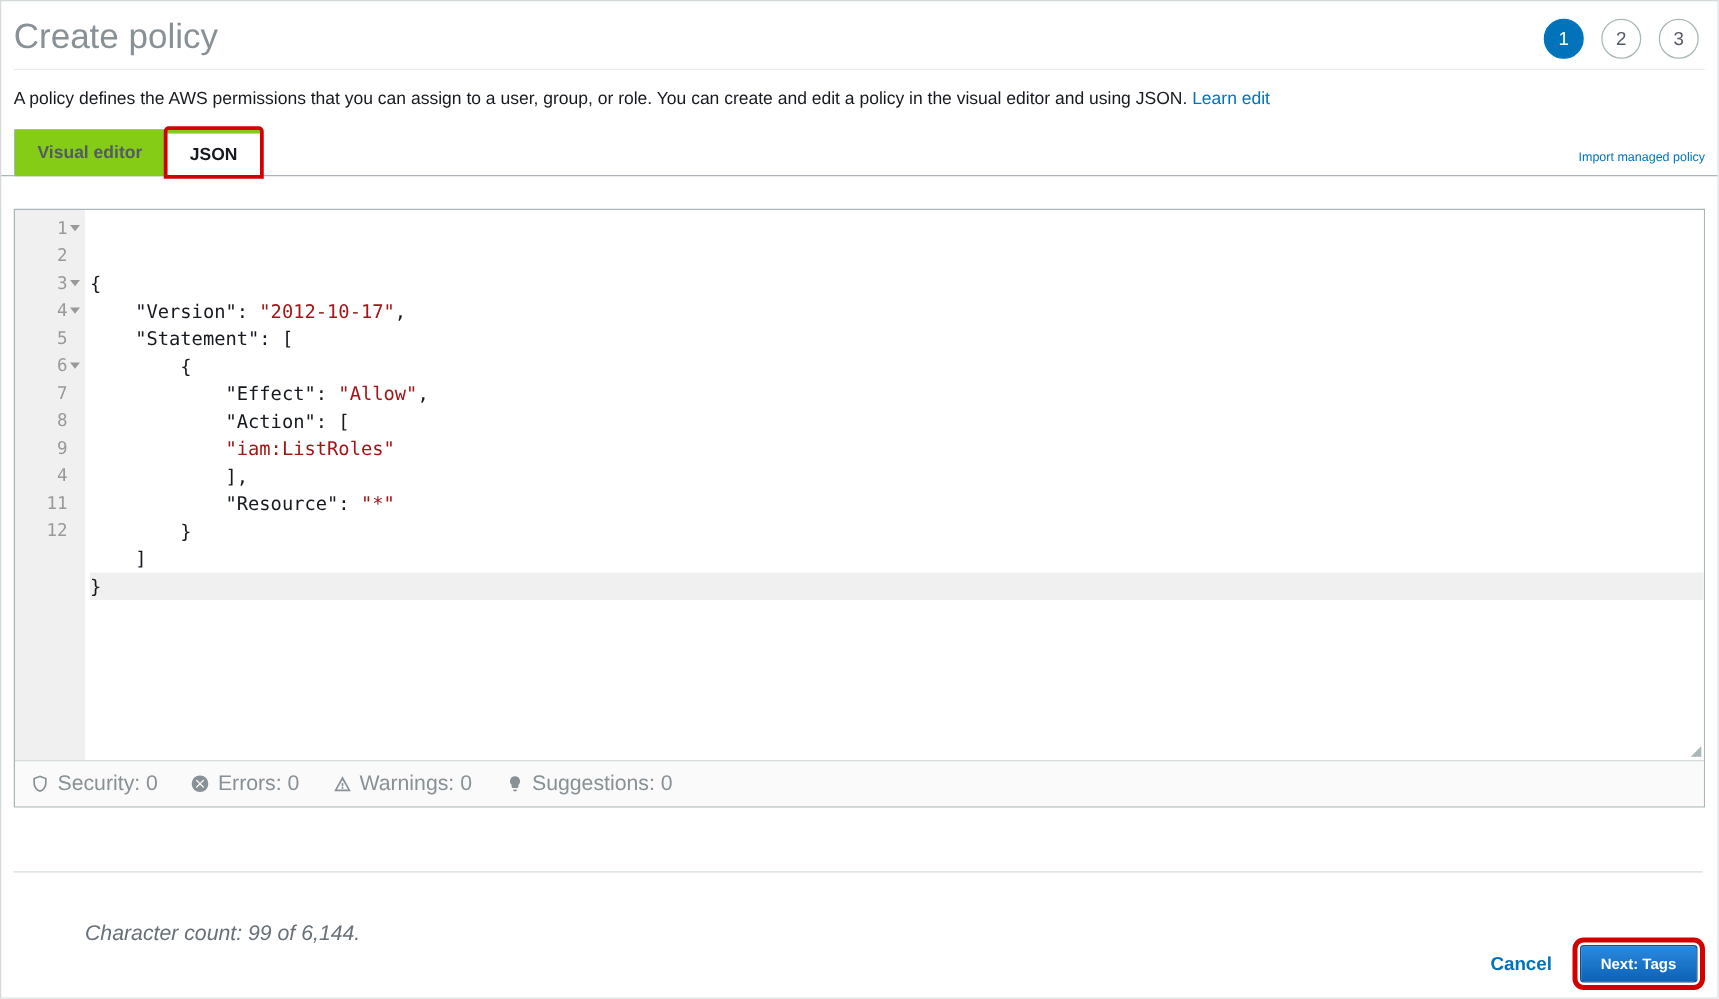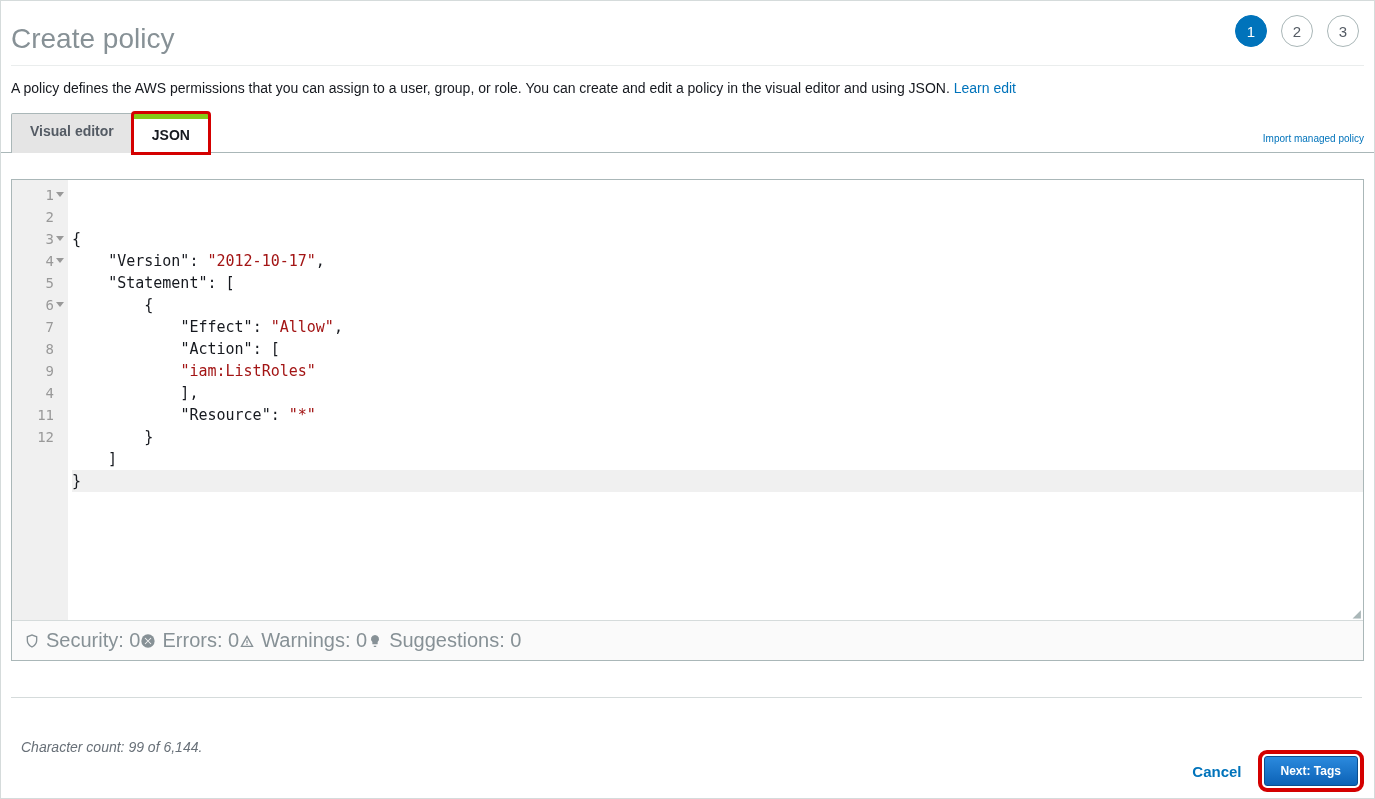--- a/index.html
+++ b/index.html
@@ -20,21 +20,21 @@
   .header {
     display: flex;
     justify-content: space-between;
     align-items: flex-start;
     padding: 10px 15px 0 10px;
   }
   .page-title {
     font-size: 28px;
     font-weight: 300;
     color: #879196;
-    margin: 12px 0 10px 0;
+    margin: 2px 0 10px 0;
   }
   .steps {
     display: flex;
     gap: 14px;
     padding-top: 4px;
   }
   .step {
     width: 32px;
     height: 32px;
     border-radius: 50%;
@@ -60,33 +60,33 @@
     align-items: flex-end;
     padding: 0 10px;
     border-bottom: 1px solid #aab7b8;
   }
   .tabs { display: flex; }
   .tab {
     padding: 9px 18px;
     font-size: 14px;
     font-weight: 700;
     color: #545b64;
-    background: #e5e5e5;
+    background: #84cc16;
     border: 1px solid #aab7b8;
     border-bottom: none;
     cursor: pointer;
     position: relative;
     top: 1px;
     border-radius: 2px 2px 0 0;
   }
   .tab.active {
     background: #fff;
     color: #16191f;
     border-bottom: 1px solid #fff;
-    border-top: 6px solid #84cc16;
+    border-top: 4px solid #84cc16;
     padding-top: 8px;
   }
   .highlight-red { outline: 3px solid #d40000; outline-offset: -1px; }
   .import-link { padding-bottom: 8px; font-size: 10px; }
   .editor-wrap {
     margin: 26px 10px 0 10px;
     border: 1px solid #aab7b8;
   }
   .editor {
     display: flex;
@@ -132,41 +132,42 @@
   .resize-handle {
     position: absolute;
     right: 2px; bottom: 2px;
     color: #aab7b8;
     font-size: 14px;
     line-height: 10px;
     pointer-events: none;
   }
   .status-bar {
     display: flex;
+    gap: 26px;
     padding: 8px 12px;
     color: #879196;
-    font-size: 20px;
+    font-size: 17px;
     background: #fafafa;
     border-top: 1px solid #d5dbdb;
     align-items: flex-end;
   }
   .status-item { display: flex; align-items: center; gap: 6px; }
   .status-icon { width: 16px; height: 16px; fill: #879196; }
   .footer {
     position: absolute;
     left: 10px; right: 12px; bottom: 6px;
     border: 1px solid #d5dbdb;
     border-left: none; border-right: none; border-bottom: none;
     padding: 10px 4px 6px 10px;
     display: flex;
     justify-content: space-between;
     align-items: center;
     background: #fff;
   }
-  .char-count { font-style: italic; color: #687078; font-size: 14px; }
+  .char-count { font-style: italic; color: #687078; font-size: 17px; margin-left: 47px; }
   .footer-actions { display: flex; align-items: center; gap: 22px; margin-top: 48px; }
   .btn-cancel {
     color: #0073bb;
     font-weight: 700;
     font-size: 15px;
     cursor: pointer;
   }
   .btn-primary {
     background: #1166bb;
     background: linear-gradient(#2b8ade,#0c62b6);

